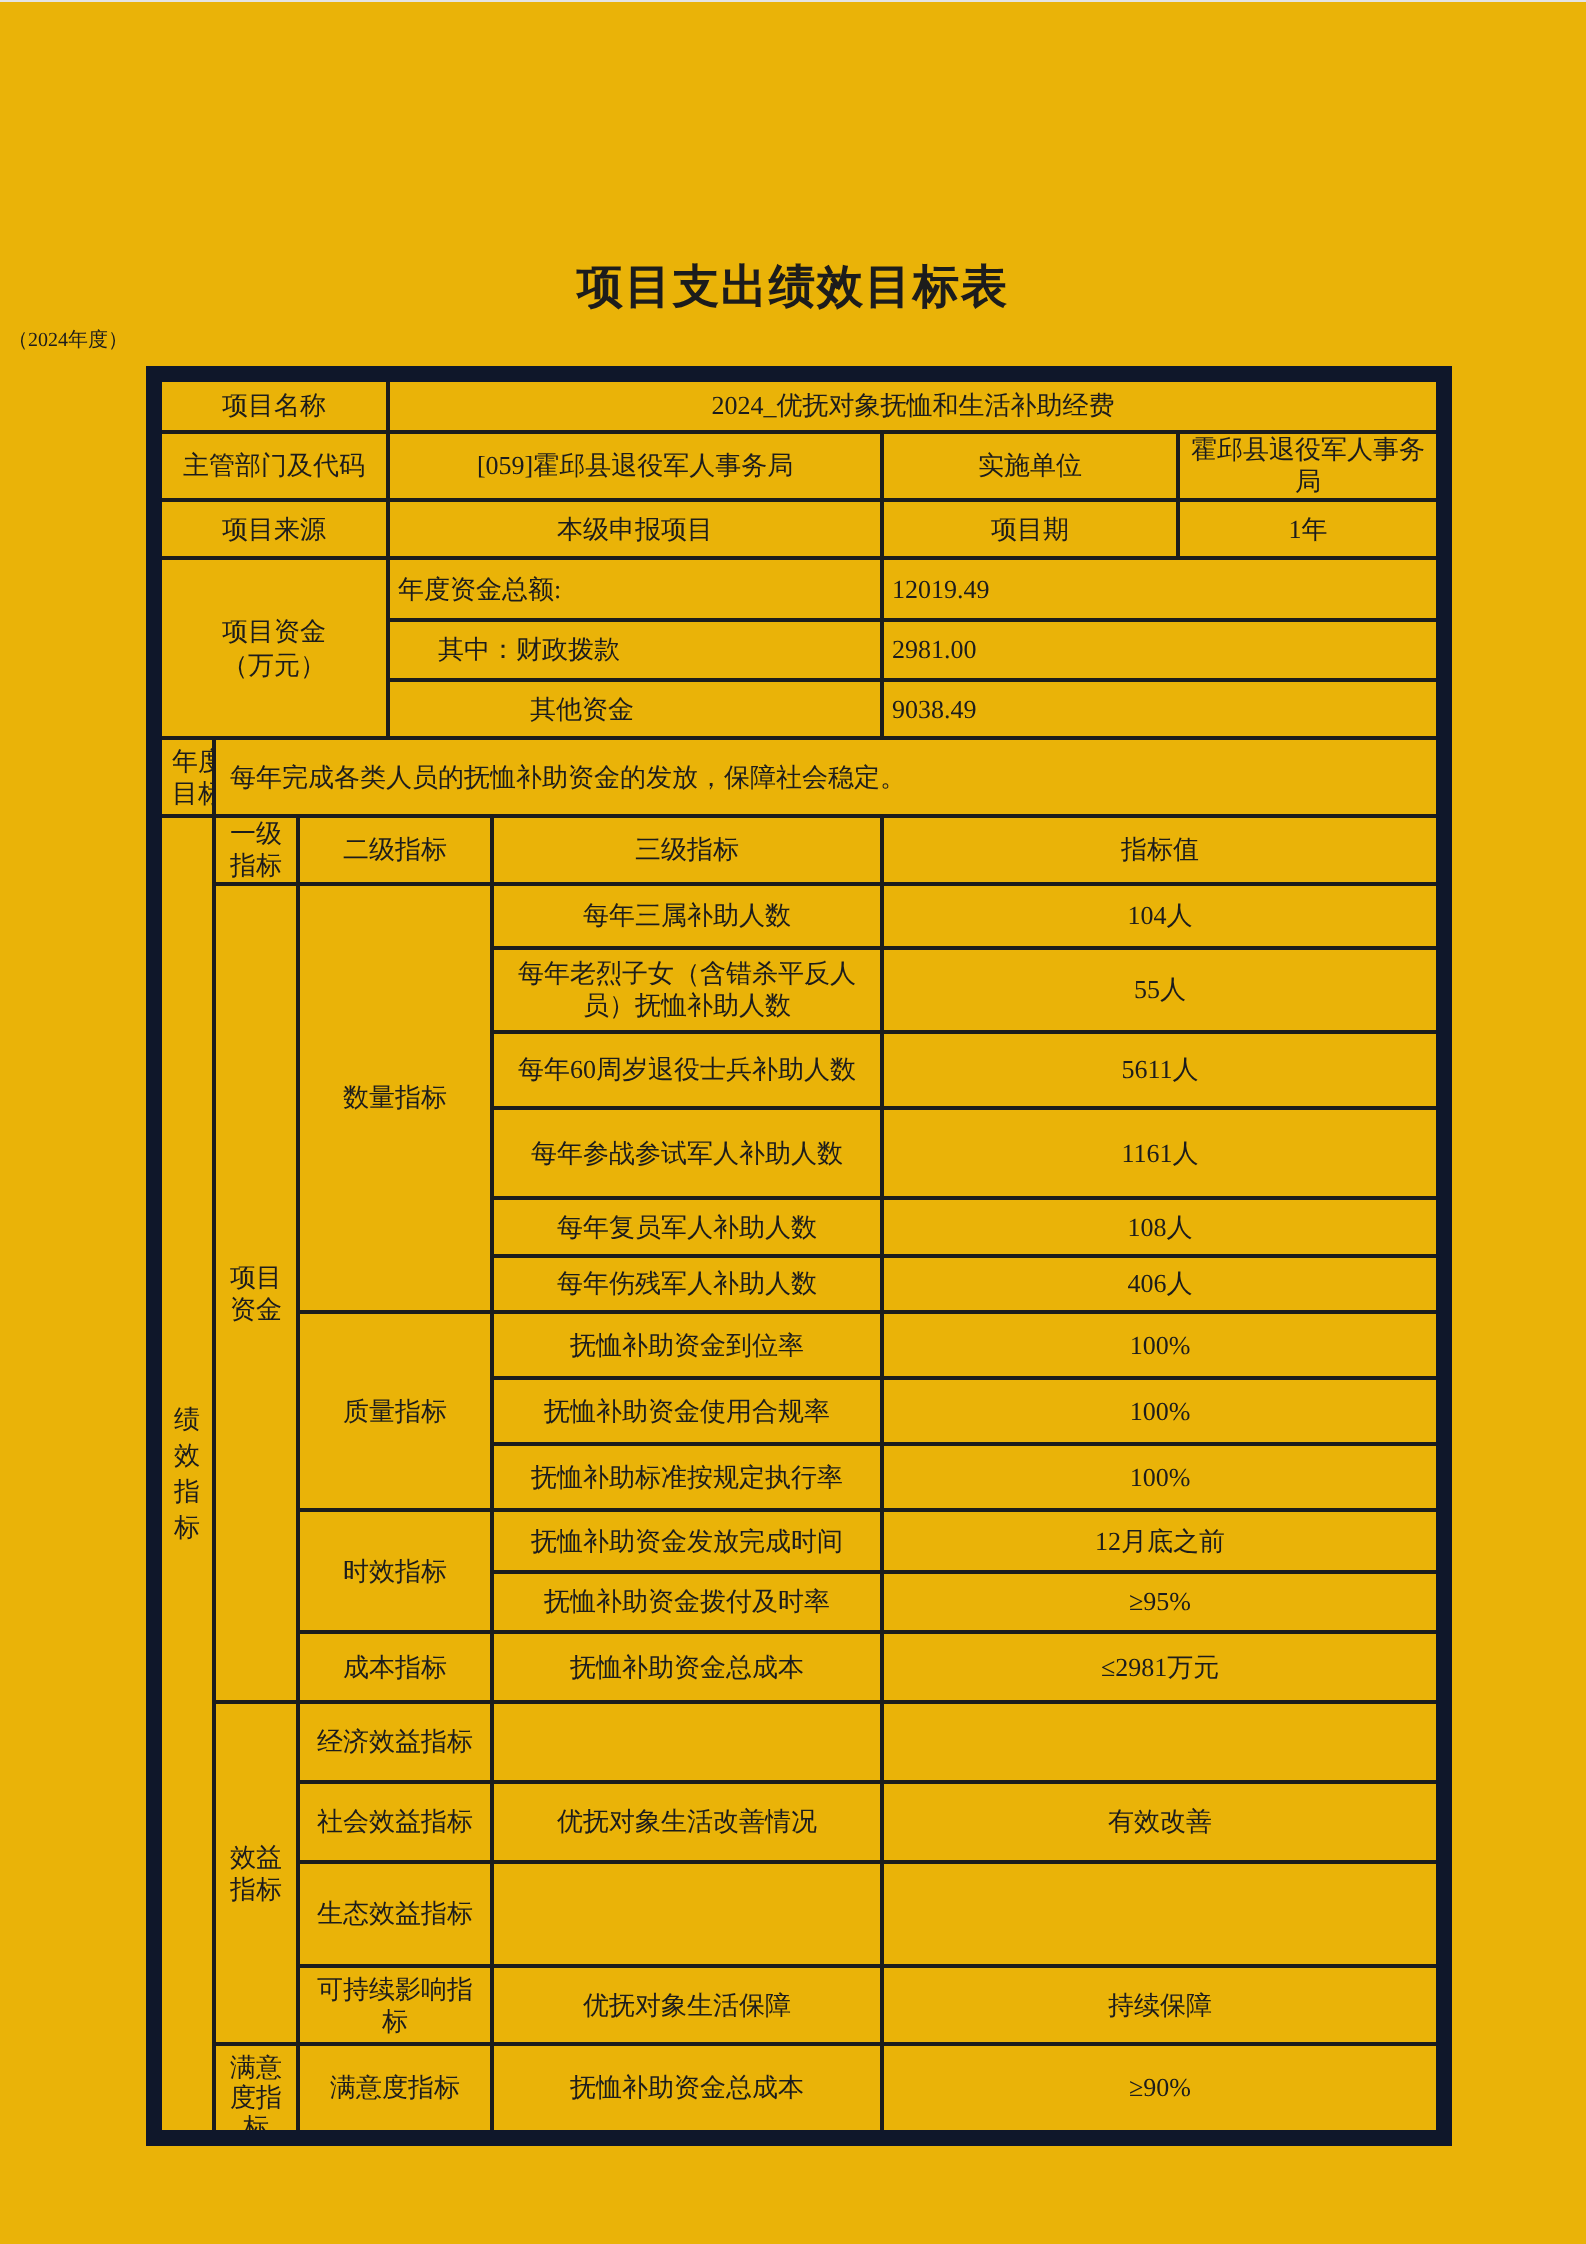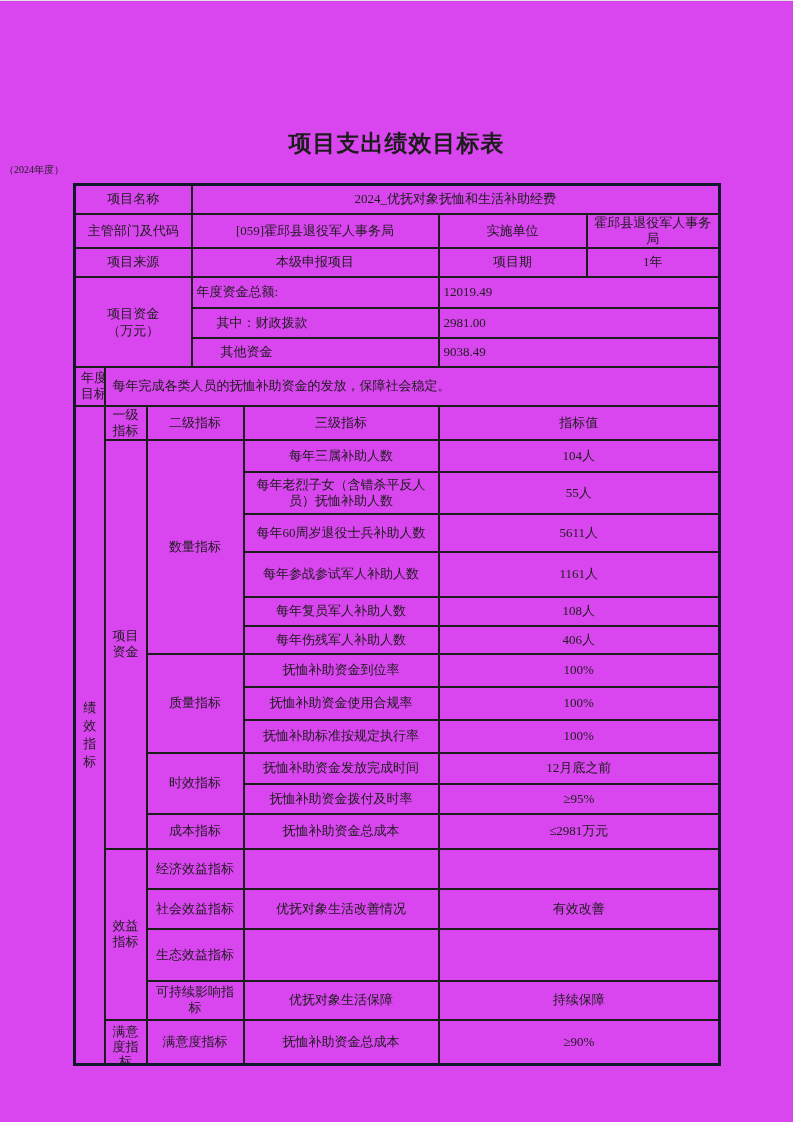--- a/index.html
+++ b/index.html
@@ -1,20 +1,20 @@
 <!DOCTYPE html>
 <html><head>
 <meta charset="utf-8">
 <style>
   html, body { margin: 0; padding: 0; background: #fff; }
   .page {
     position: relative;
     width: 793px;
     height: 1122px;
-    background: #d946ef;
+    background: #eab308;
     font-family: "Liberation Serif", "DejaVu Serif", serif;
     color: #1c1c1c;
     overflow: hidden;
   }
   .page-top-edge {
     position: absolute; top: 0; left: 0; right: 0;
     height: 1px; background: #e4e4e4;
   }
   .doc-title {
     position: absolute; top: 128px; left: 0; width: 100%;
@@ -25,37 +25,37 @@
   .doc-subtitle {
     position: absolute; top: 163px; left: 4px; width: 100%;
     text-align: left;
     font-size: 10px;
   }
   table.ptable {
     position: absolute; top: 183px; left: 73px;
     width: 645px;
     border-collapse: collapse;
     table-layout: fixed;
-    border: 3px solid #0f172a;
+    border: 8px solid #0f172a;
   }
   .ptable td {
     border: 2px solid #1c1c1c;
     font-size: 13px;
     line-height: 16px;
     text-align: center;
     vertical-align: middle;
     padding: 0 4px;
     overflow: hidden;
     word-break: break-word;
   }
   .ptable td.left   { text-align: left; }
   .ptable td.right  { text-align: left; padding-right: 6px; }
   .ptable td.pad8   { padding-left: 4px; }
   .ptable td.pad24  { padding-left: 24px; }
-  .ptable td.pad62  { padding-left: 28px; }
+  .ptable td.pad62  { padding-left: 70px; }
   .ptable td.goal-text { padding-left: 7px; }
   
   .w2 { width: 28px; margin: 0 auto; word-break: break-all; line-height: 16px; }
   
   .vert { width: 14px; margin: 0 auto; word-break: break-all; line-height: 18px; }
   
   td.clip-td { vertical-align: top; padding: 0; }
   .clip-box {
     width: 28px; height: 39px; margin: 0 auto;
     overflow: hidden; word-break: break-all;

